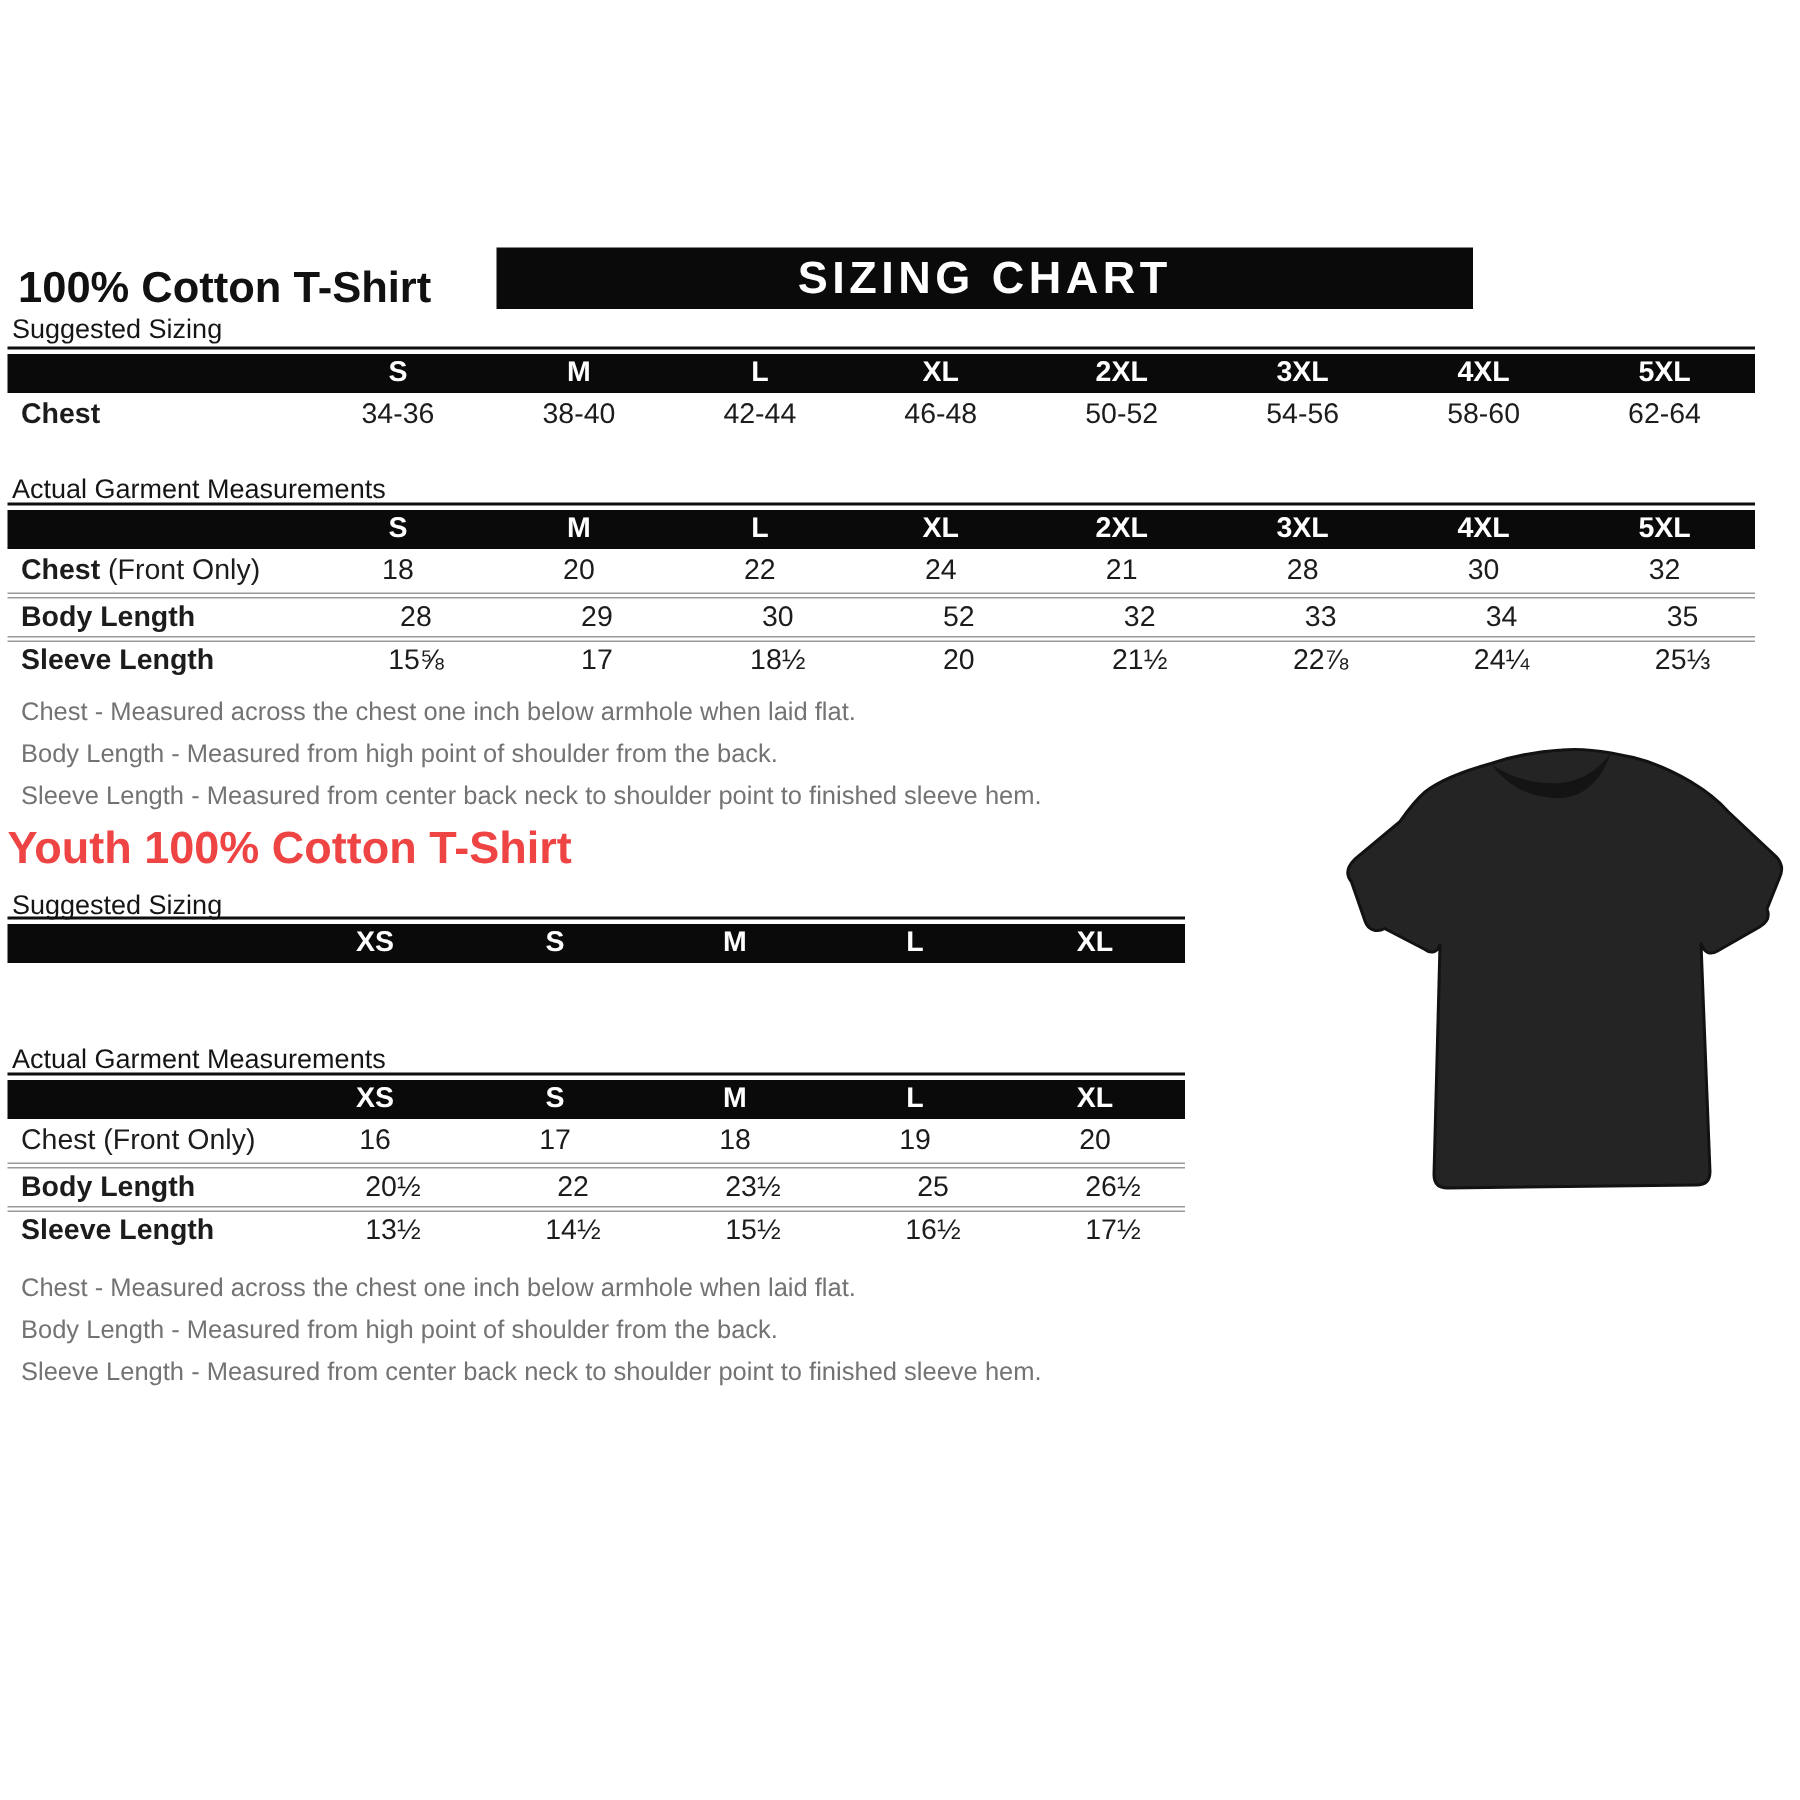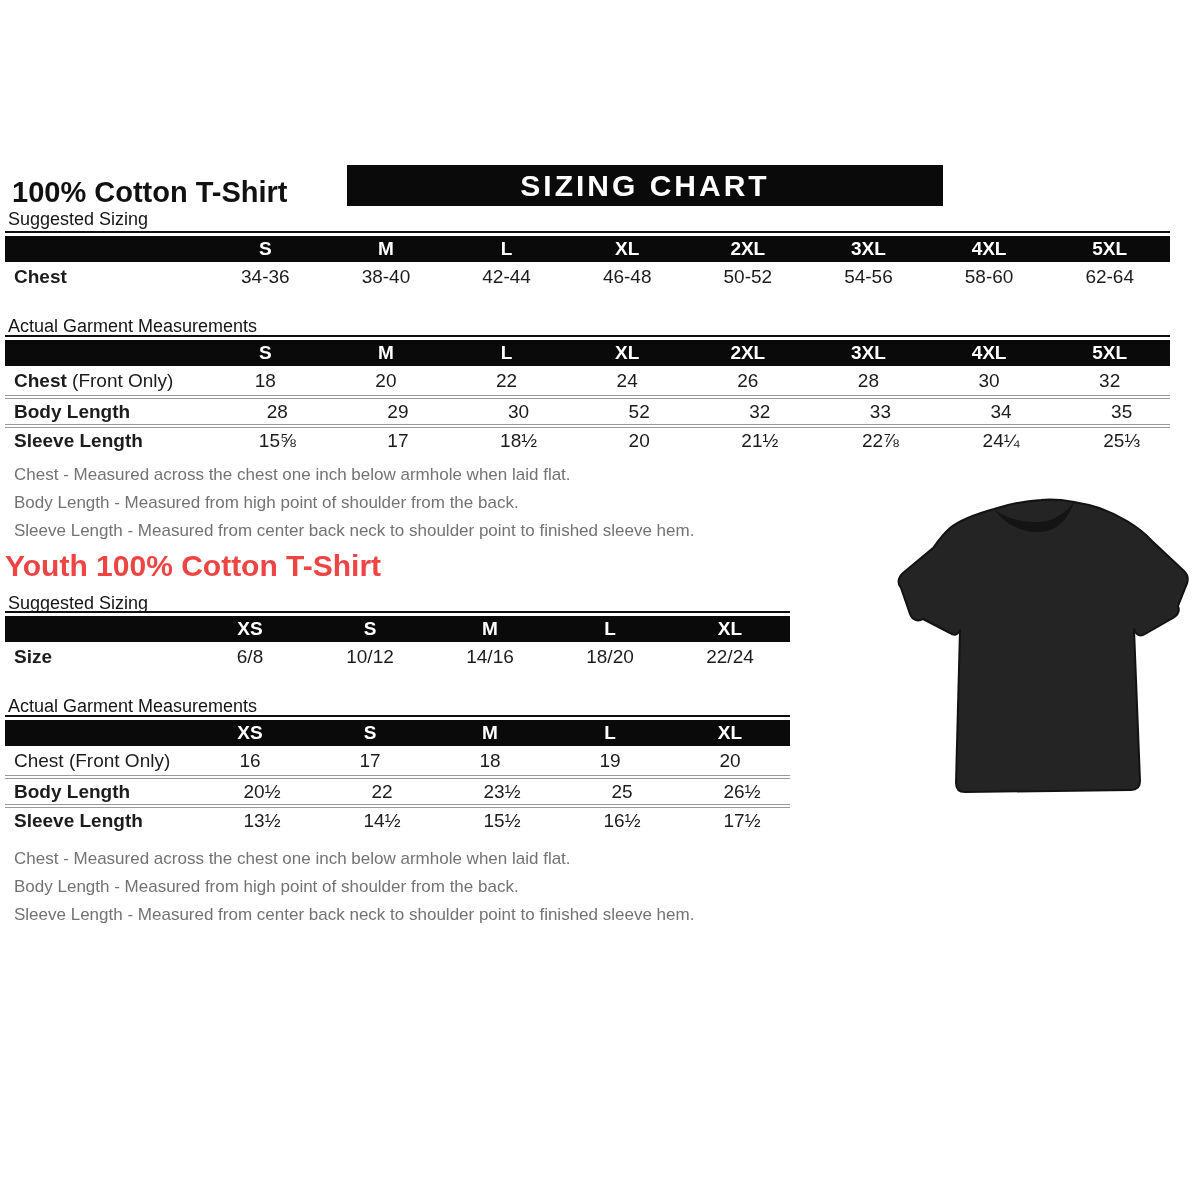--- a/index.html
+++ b/index.html
@@ -36,21 +36,21 @@
   .c { flex: 1; text-align: center; }
   .bold { font-weight: bold; }
   .notes { font-size: 17px; line-height: 28px; color: #737373; }
   .tshirt-wrap { width: 300px; height: 312px; }
 </style>
 </head>
 <body>
 
 <div class="abs h1" style="left:12px; top:176px;">100% Cotton T-Shirt</div>
 
-<div class="abs banner" style="left:347px; top:165px; width:596px;">SIZING CHART</div>
+<div class="abs banner" style="left:331px; top:165px; width:651px;">SIZING CHART</div>
 
 <div class="abs seclabel" style="left:8px; top:209px;">Suggested Sizing</div>
 
 <div class="abs table" style="left:5px; top:231px; width:1165px;">
   <div class="hdr">
     <div class="c0"></div>
     <div class="c">S</div>
     <div class="c">M</div>
     <div class="c">L</div>
     <div class="c">XL</div>
@@ -88,21 +88,21 @@
     <div class="c">4XL</div>
     <div class="c">5XL</div>
   </div>
   <div class="rows">
     <div class="trow">
       <div class="c0"><span class="bold">Chest</span><span> (Front Only)</span></div>
       <div class="c">18</div>
       <div class="c">20</div>
       <div class="c">22</div>
       <div class="c">24</div>
-      <div class="c">26</div>
+      <div class="c">21</div>
       <div class="c">28</div>
       <div class="c">30</div>
       <div class="c">32</div>
     </div>
     <div class="trow">
       <div class="c0 bold">Body Length</div>
       <div class="c">28</div>
       <div class="c">29</div>
       <div class="c">30</div>
       <div class="c">52</div>
@@ -136,30 +136,20 @@
 <div class="abs seclabel" style="left:8px; top:593px;">Suggested Sizing</div>
 
 <div class="abs table youth-t" style="left:5px; top:611px; width:785px;">
   <div class="hdr">
     <div class="c0"></div>
     <div class="c">XS</div>
     <div class="c">S</div>
     <div class="c">M</div>
     <div class="c">L</div>
     <div class="c">XL</div>
-  </div>
-  <div class="rows">
-    <div class="trow">
-      <div class="c0 bold">Size</div>
-      <div class="c">6/8</div>
-      <div class="c">10/12</div>
-      <div class="c">14/16</div>
-      <div class="c">18/20</div>
-      <div class="c">22/24</div>
-    </div>
   </div>
 </div>
 
 <div class="abs seclabel" style="left:8px; top:696px;">Actual Garment Measurements</div>
 
 <div class="abs table youth-t" style="left:5px; top:715px; width:785px;">
   <div class="hdr">
     <div class="c0"></div>
     <div class="c">XS</div>
     <div class="c">S</div>

